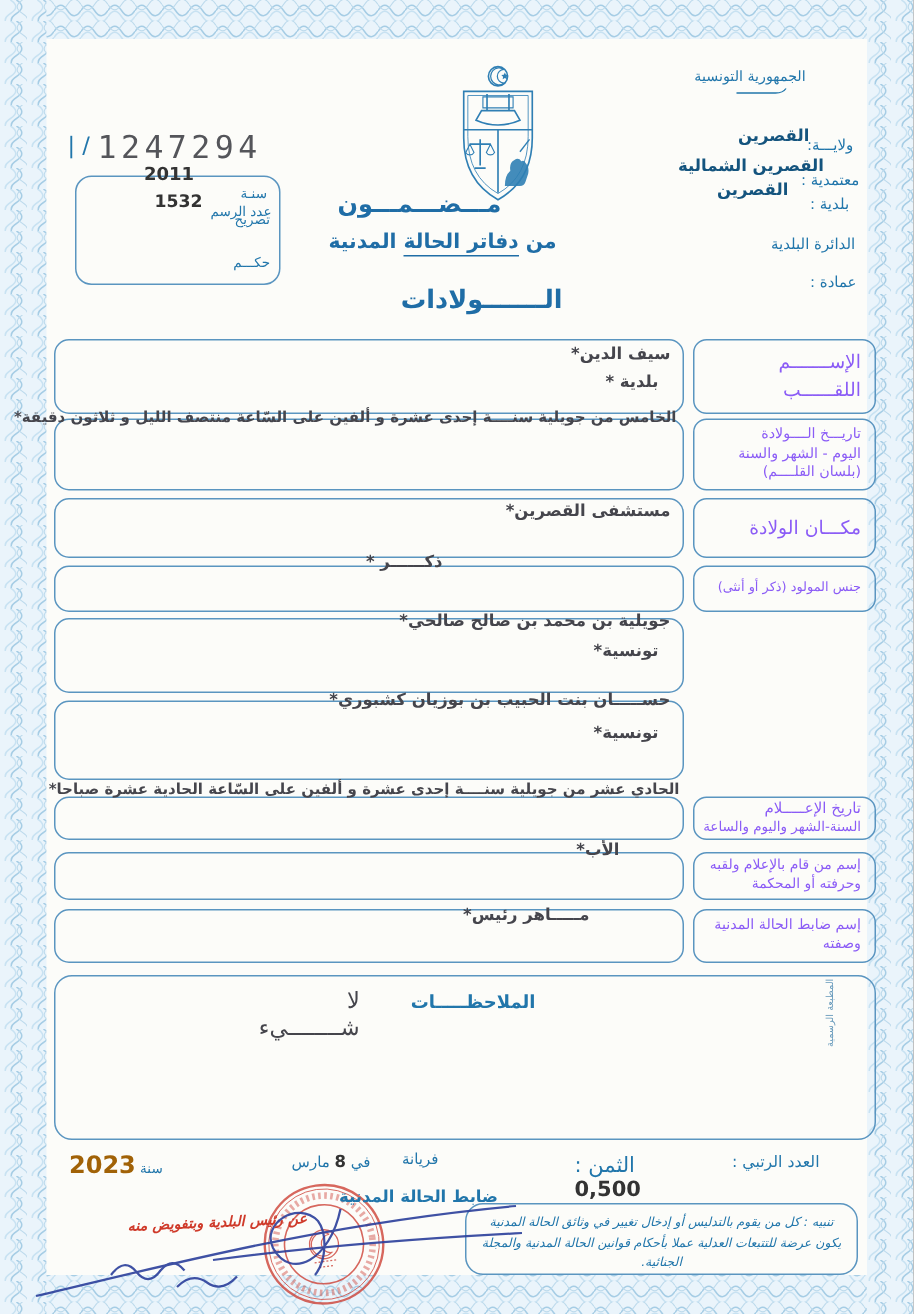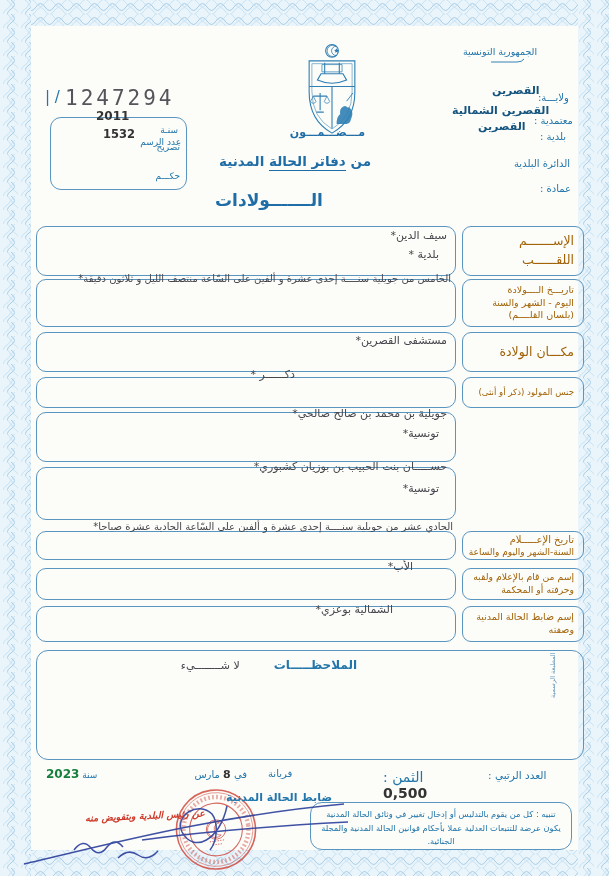--- a/index.html
+++ b/index.html
@@ -16,38 +16,38 @@
   .b{font-weight:bold;}
   .rtl{direction:rtl;unicode-bidi:embed;}
   
   #frame{position:absolute;inset:0;z-index:0;pointer-events:none;}
   
   .row{position:absolute;left:36px;width:548px;z-index:1;}
   .vbox{position:absolute;left:0;top:0;width:420px;height:100%;
     border:1.4px solid #5a95c0;border-radius:10px;box-sizing:border-box;}
   .lbox{position:absolute;right:0;top:0;width:122px;height:100%;
     border:1.4px solid #5a95c0;border-radius:9px;box-sizing:border-box;
-    color:#a16207;direction:rtl;display:flex;flex-direction:column;
+    color:#8b5cf6;direction:rtl;display:flex;flex-direction:column;
     justify-content:center;padding:3px 9px;font-size:10px;line-height:1.35;}
   .lbox .ln{white-space:nowrap;}
   .typed{position:absolute;color:#45454c;font-size:11px;direction:rtl;
-    white-space:nowrap;z-index:2;}
+    white-space:nowrap;z-index:2;font-weight:bold;}
   .small-typed{font-size:10px;text-align:center;}
   .lab-big{font-size:12.5px;}
   .spread{justify-content:space-between;}
   
   .remarks-box{position:absolute;left:36px;top:650px;width:548px;height:110px;
     border:1.4px solid #5a95c0;border-radius:12px;box-sizing:border-box;z-index:1;}
   .remarks-line{position:absolute;left:140px;top:7px;width:180px;
     display:flex;direction:rtl;gap:34px;align-items:baseline;}
   
   .notice-box{position:absolute;left:310px;top:802px;width:262px;height:48px;
     border:1.2px solid #5a95c0;border-radius:12px;box-sizing:border-box;
     color:#2176ab;font-size:8.3px;line-height:1.65;text-align:center;
-    padding:5px 8px;direction:rtl;z-index:1;}
+    padding:5px 8px;direction:rtl;z-index:1;font-style:italic;}
   .vert-note{position:absolute;left:549px;top:652px;height:112px;
     writing-mode:vertical-rl;transform:rotate(180deg);font-size:6.5px;
     color:#6699bb;letter-spacing:1px;z-index:1;}
   .serialfont{font-family:"DejaVu Sans Mono",monospace;font-size:21px;
     letter-spacing:3px;color:#54555a;}
   .regbox{position:absolute;left:50px;top:117px;width:137px;height:73px;
     border:1.6px solid #5a95c0;border-radius:11px;box-sizing:border-box;z-index:1;}
   .regbox span{position:absolute;white-space:nowrap;}
   .handnote{transform:rotate(-2.5deg);font-style:italic;font-weight:bold;
     color:#cf3a2a;font-size:9.5px;white-space:nowrap;z-index:3;}
@@ -105,27 +105,27 @@
       <path d="M27,34 V22 M43,34 V22"></path>
       <path d="M24,24 h22 v8 h-22 z" stroke-width=".8"></path>
       <path d="M35,48 V94"></path>
       <path d="M22,55 v19 M18,76 h8 M14.5,58.5 h15"></path>
       <path d="M14.5,58.5 l-3,6 a3.4,3.4 0 0 0 6,0 z M29.5,58.5 l-3,6 a3.4,3.4 0 0 0 6,0 z" stroke-width=".8"></path>
       <path d="M40,89 q0,-8 4,-11 q-1,-6 3,-8 q3,-2 5,1 q2,-1 3,1 q3,3 2,8 l-2,6 q-1,3 -4,3 h-9 z" fill="#2f7fb4" stroke="none" opacity=".9"></path>
       <path d="M51,64 L58,55" stroke-width="1"></path>
     </g>
   </svg>
 
-  <div class="abs b rtl" style="left:225px;top:126px;width:140px;text-align:right;font-size:11px;color:#1f6da6;z-index:1">مـــضـــمـــون</div>
+  <div class="abs b rtl" style="left:225px;top:126px;width:140px;text-align:left;font-size:16px;color:#1f6da6;z-index:1">مـــضـــمـــون</div>
   <div class="abs b rtl" style="left:195px;top:153px;width:200px;text-align:center;font-size:13.5px;color:#1f6da6;z-index:1">
     <span></span><span>من</span>
     <span class="title-underline">دفاتر الحالة</span>
     <span>المدنية</span>
   </div>
-  <div class="abs b rtl" style="left:215px;top:190px;width:160px;text-align:left;font-size:17px;color:#1f6da6;z-index:1">الـــــــولادات</div>
+  <div class="abs b rtl" style="left:215px;top:190px;width:160px;text-align:right;font-size:17px;color:#1f6da6;z-index:1">الـــــــولادات</div>
 
   <div class="abs" style="left:45px;top:86px;z-index:1">
     <span style="font-size:15px;color:#2176ab;vertical-align:3px">| /</span>
     <span class="serialfont">1247294</span>
   </div>
   <div class="regbox">
     <span class="b" style="left:45px;top:-9px;font-size:12px;color:#333">2011</span>
     <span class="blue rtl" style="right:8px;top:7px;font-size:9px">سنـة</span>
     <span class="b" style="left:52px;top:9px;font-size:11.5px;color:#333">1532</span>
     <span class="blue rtl" style="right:5px;top:19px;font-size:9px">عدد الرسم</span>
@@ -201,50 +201,50 @@
       <div class="typed small-typed" style="right:2px;top:-11px">الحادي عشر من جويلية سنــــة إحدى عشرة و ألفين على السّاعة الحادية عشرة صباحا*</div>
     </div>
     <div class="lbox" style="font-size:9px">
       <div class="ln" style="font-size:10px">تاريخ الإعـــــلام</div>
       <div class="ln">السنة-الشهر واليوم والساعة</div>
     </div>
   </div>
 
   <div class="row" style="top:606px;height:36px">
     <div class="vbox">
-      <div class="typed" style="right:62px;top:-4px">الشمالية بوعزي*</div>
+      <div class="typed" style="right:62px;top:-4px">مـــــاهر رئيس*</div>
     </div>
     <div class="lbox" style="font-size:9.5px">
       <div class="ln">إسم ضابط الحالة المدنية</div>
       <div class="ln">وصفته</div>
     </div>
   </div>
 
   <div class="remarks-box">
     <div class="remarks-line">
       <span class="b blue" style="font-size:12px">الملاحظـــــات</span>
-      <span class="ink" style="font-size:11px">لا شــــــــيء</span>
+      <span class="ink" style="font-size:15px">لا شــــــــيء</span>
     </div>
   </div>
   <div class="vert-note rtl">المطبعة الرسمية</div>
 
   <div class="abs blue rtl" style="left:488px;top:769px;font-size:10.5px;z-index:1">العدد الرتبي :</div>
   <div class="abs rtl" style="left:383px;top:769px;width:82px;text-align:left;font-size:14px;z-index:1">
     <span class="blue">الثمن :</span>
     <span class="b" style="color:#333">0,500</span>
   </div>
   <div class="abs blue rtl" style="left:268px;top:768px;font-size:10px;z-index:1">فريانة</div>
   <div class="abs rtl" style="left:183px;top:768px;width:64px;font-size:10px;z-index:1">
     <span class="blue">في</span>
     <span class="b" style="color:#333;font-size:11px">8</span>
     <span class="blue">مارس</span>
   </div>
   <div class="abs rtl" style="left:46px;top:767px;font-size:9px;z-index:1">
     <span class="blue">سنة</span>
-    <span class="b" style="color:#15803d;font-size:12px">2023</span>
+    <span class="b" style="color:#a16207;font-size:16px">2023</span>
   </div>
 
   <div class="abs b blue rtl" style="left:226px;top:791px;font-size:11px;z-index:2">ضابط الحالة المدنية</div>
   <div class="abs handnote rtl" style="left:85px;top:810px">عن رئيس البلدية وبتفويض منه</div>
 
   <svg class="abs" style="left:22px;top:788px;z-index:2" width="330" height="88" viewBox="0 0 330 88">
     <g stroke="#2b3f9b" fill="none" stroke-width="1.5" opacity=".9">
       <path d="M2,76 C80,58 190,28 322,16"></path>
       <path d="M120,52 C180,44 250,38 326,34"></path>
       <path d="M205,18 C198,52 172,66 160,44 C152,28 176,12 190,26 C196,34 196,52 188,62"></path>

